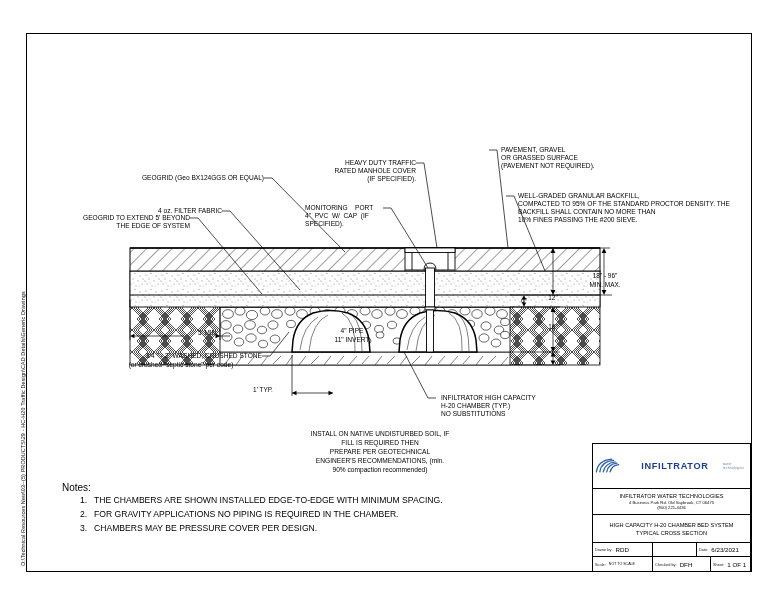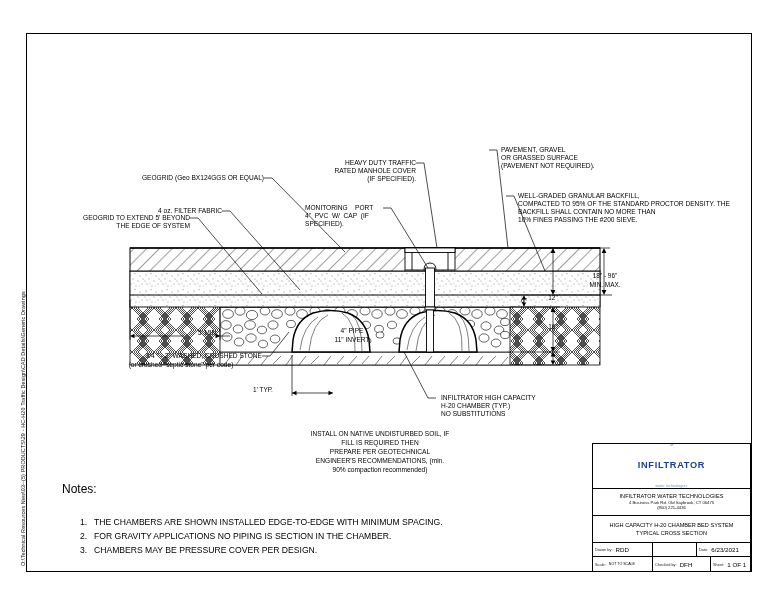--- a/index.html
+++ b/index.html
@@ -19,31 +19,31 @@
   .ann{position:absolute;font-size:6.6px;line-height:8.4px;color:#000;white-space:pre;}
   .ann.r{text-align:right;}
   .ann.c{text-align:center;}
   .dim{position:absolute;font-size:6.4px;line-height:8px;text-align:center;white-space:pre;}
 
   
   #xsec{position:absolute;left:0;top:0;width:777px;height:600px;}
 
   
   #notes{position:absolute;left:62px;top:482px;width:480px;}
-  #notes .nt-title{font-size:12px;margin-bottom:19px;}
+  #notes .nt-title{font-size:10px;margin-bottom:0;}
   #notes .nt-row{display:flex;font-size:8.6px;line-height:14px;}
   #notes .nt-num{width:32px;padding-left:18px;box-sizing:border-box;}
   #notes .nt-txt{flex:1;}
 
   
   #titleblock{position:absolute;left:592px;top:443px;width:159px;height:129px;
               border:1.2px solid #000;box-sizing:border-box;background:#fff;
               display:flex;flex-direction:column;}
   .tb-cell{border-bottom:1px solid #000;box-sizing:border-box;}
-  #tb-logo{height:45px;display:flex;flex-direction:column;align-items:center;
+  #tb-logo{height:45px;display:flex;flex-direction:row;align-items:center;
            justify-content:center;gap:14px;}
   #tb-logo .logo-mark{height:17px;width:40px;}
   #tb-logo .logo-word{font-size:9.2px;font-weight:bold;color:#1b3f8f;letter-spacing:.7px;}
   #tb-logo .logo-tag{font-size:3.2px;color:#6b7f9e;letter-spacing:.3px;}
   #tb-company{height:27px;display:flex;flex-direction:column;align-items:center;
               justify-content:center;text-align:center;}
   #tb-company .co{font-size:5.5px;letter-spacing:.1px;}
   #tb-company .ad{font-size:4.2px;color:#111;margin-top:1px;}
   #tb-company .ph{font-size:4.2px;color:#111;}
   #tb-desc{height:28px;display:flex;flex-direction:column;align-items:center;
@@ -353,21 +353,21 @@
 <div class="dim" style="left:240px;top:386px;width:46px;">1' TYP.</div>
 
 <div id="notes">
   <div class="nt-title">Notes:</div>
   <div class="nt-row">
     <div class="nt-num">1.</div>
     <div class="nt-txt">THE CHAMBERS ARE SHOWN INSTALLED EDGE-TO-EDGE WITH MINIMUM SPACING.</div>
   </div>
   <div class="nt-row">
     <div class="nt-num">2.</div>
-    <div class="nt-txt">FOR GRAVITY APPLICATIONS NO PIPING IS SECTION IN THE CHAMBER.</div>
+    <div class="nt-txt">FOR GRAVITY APPLICATIONS NO PIPING IS REQUIRED IN THE CHAMBER.</div>
   </div>
   <div class="nt-row">
     <div class="nt-num">3.</div>
     <div class="nt-txt">CHAMBERS MAY BE PRESSURE COVER PER DESIGN.</div>
   </div>
 </div>
 
 <div id="titleblock">
 
   <div class="tb-cell" id="tb-logo">

